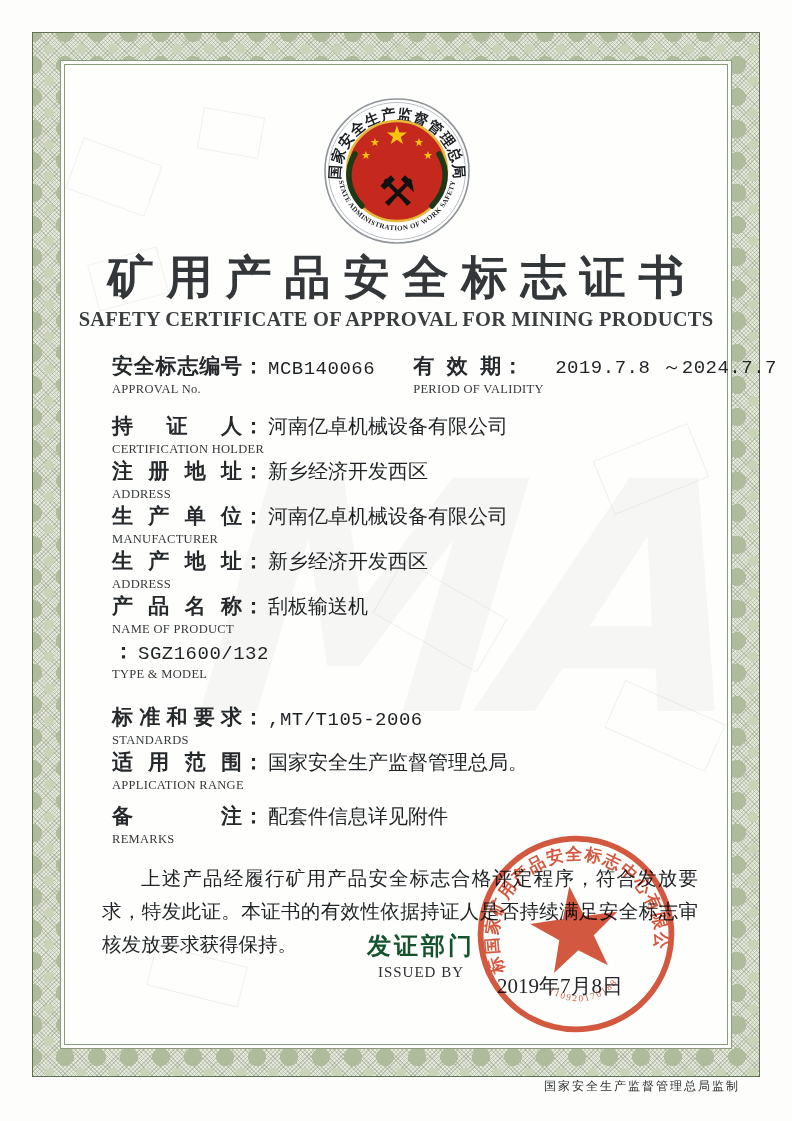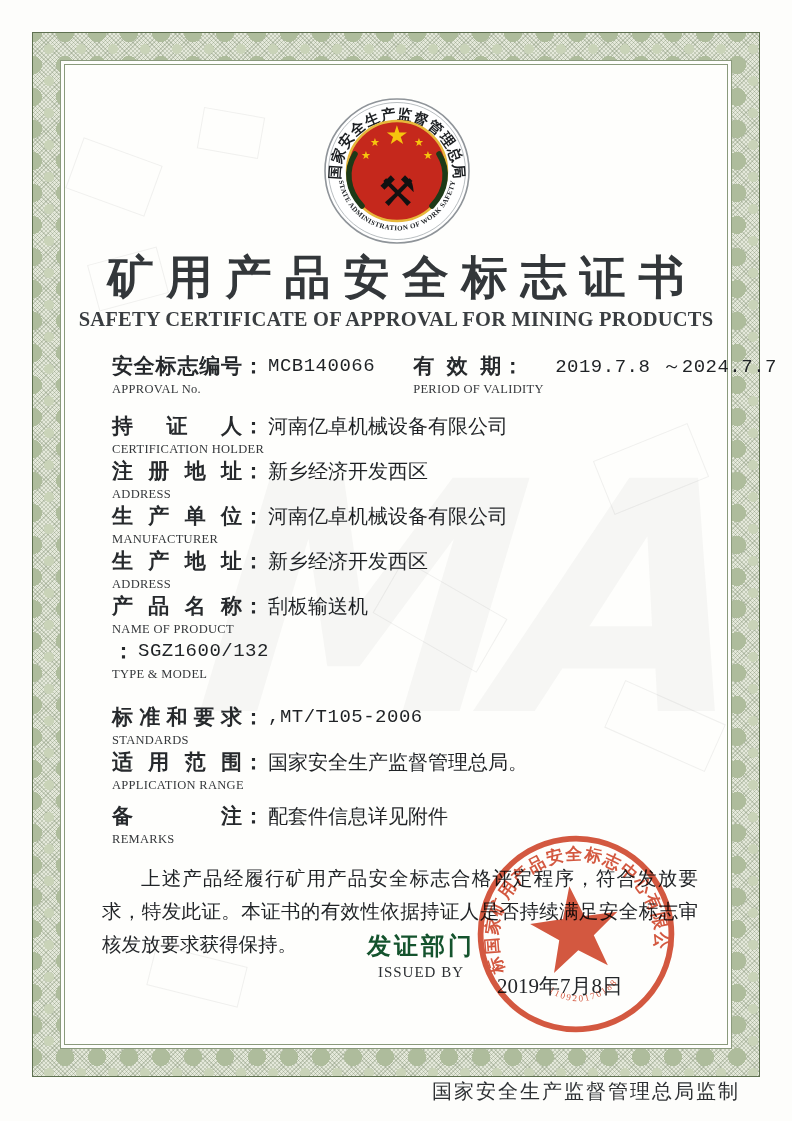--- a/index.html
+++ b/index.html
@@ -50,21 +50,21 @@
     color:#33373a;white-space:nowrap;text-indent:13px;
   }
   .title-en{
     position:absolute;left:0;right:0;top:308px;z-index:3;
     text-align:center;font-size:20.5px;font-weight:bold;color:#3a3e41;letter-spacing:.2px;
   }
   
   .meta-row{position:absolute;left:112px;top:352px;right:70px;z-index:3;display:flex;}
   .group{display:flex;flex-direction:column;}
   .group.validity{margin-left:38px;}
-  .cnline{display:flex;align-items:center;white-space:nowrap;}
+  .cnline{display:flex;align-items:flex-end;white-space:nowrap;}
   .lbl{
     display:inline-block;width:130px;font-weight:bold;font-size:21px;color:#26292c;
     text-align:justify;text-align-last:justify;
   }
   .lbl.w3{width:88px;}
   .colon{font-weight:bold;font-size:21px;margin:0 4px 0 1px;color:#26292c;}
   .val{font-size:20px;color:#1f2225;}
   .val.mono{font-family:"Liberation Mono","DejaVu Sans Mono",monospace;font-size:19px;letter-spacing:.5px;}
   .en{font-size:12.5px;color:#35383b;letter-spacing:.3px;margin-top:2px;font-family:"Liberation Serif",serif;}
   .fields{position:absolute;left:112px;top:412px;right:70px;z-index:3;}
@@ -77,21 +77,21 @@
     font-size:19.5px;line-height:33px;text-align:justify;text-indent:2em;color:#222528;
   }
   .issuer{position:absolute;left:366px;top:930px;width:110px;z-index:3;text-align:center;}
   .issuer-cn{font-size:24px;font-weight:bold;letter-spacing:3px;color:#14532d;white-space:nowrap;}
   .issuer-en{font-size:15px;margin-top:2px;letter-spacing:1px;color:#2c2f32;}
   .issue-date{position:absolute;left:497px;top:972px;z-index:3;font-size:21px;color:#232629;white-space:nowrap;}
   .stamp{position:absolute;left:470px;top:828px;width:212px;height:212px;z-index:5;mix-blend-mode:multiply;opacity:.92;}
   
   .supervise{
     position:absolute;right:52px;top:1078px;z-index:3;
-    font-size:20px;letter-spacing:2px;color:#2d3033;white-space:nowrap;
+    font-size:12px;letter-spacing:2px;color:#2d3033;white-space:nowrap;
   }
 </style>
 </head>
 <body>
 
 <div class="page">
 
   <div class="frame"></div>
   <div class="content"></div>
 

